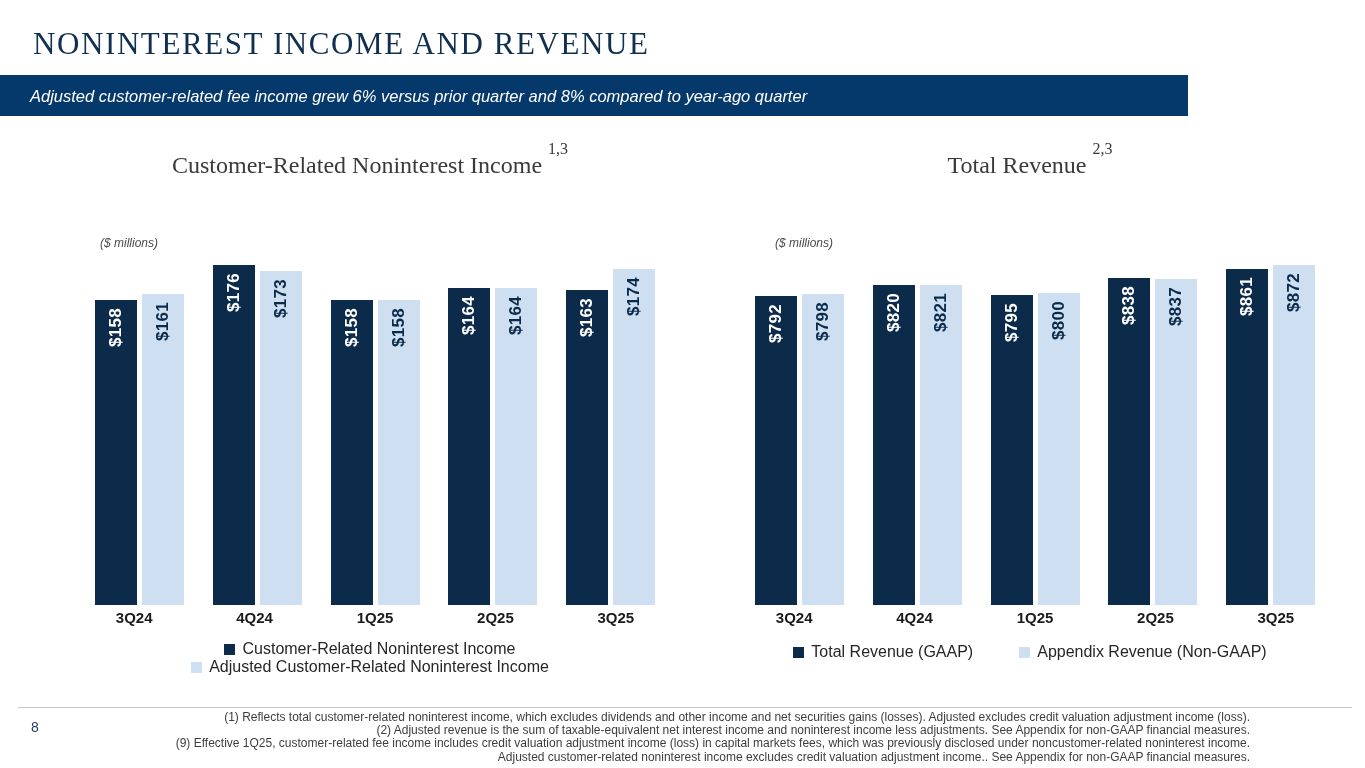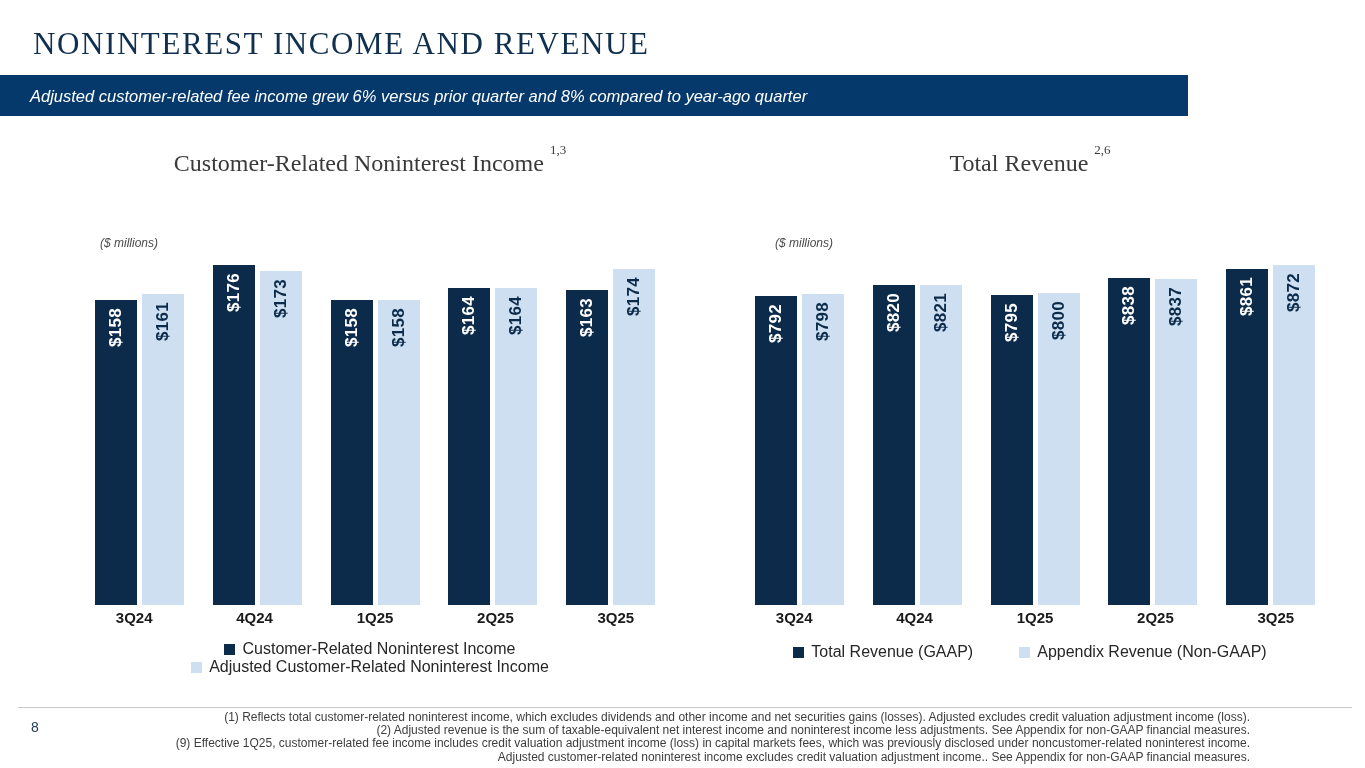--- a/index.html
+++ b/index.html
@@ -54,21 +54,21 @@
   .chart-title {
     position: absolute;
     top: 10px;
     width: 100%;
     text-align: center;
     font-family: "Liberation Serif", serif;
     font-size: 24px;
     color: #3a3a3a;
     white-space: nowrap;
   }
-  .chart-title sup { font-size: 13px; top: -0.65em; position: relative; }
+  .chart-title sup { font-size: 16px; top: -0.65em; position: relative; }
 
   .units-label {
     position: absolute;
     top: 96px;
     font-size: 12px;
     font-style: italic;
     color: #4a4a4a;
   }
   .panel-left  .units-label { left: 40px; }
   .panel-right .units-label { left: 55px; }
@@ -270,21 +270,21 @@
         <span class="legend-swatch sw-adj"></span>
         <span class="legend-label">Adjusted Customer-Related Noninterest Income</span>
       </div>
     </div>
   </div>
 </div>
 
 <div class="panel panel-right">
   <div class="chart-title">
     <span>Total Revenue</span>
-    <sup>2,6</sup>
+    <sup>2,3</sup>
   </div>
   <div class="units-label">($ millions)</div>
 
   <div class="plot">
     <div class="groups" id="groups-right">
         <div class="group">
           <div class="bar bar-gaap" style="height: 308.648px;">
             <span class="bar-value">$792</span>
           </div>
           <div class="bar bar-adj" style="height: 310.987px;">

